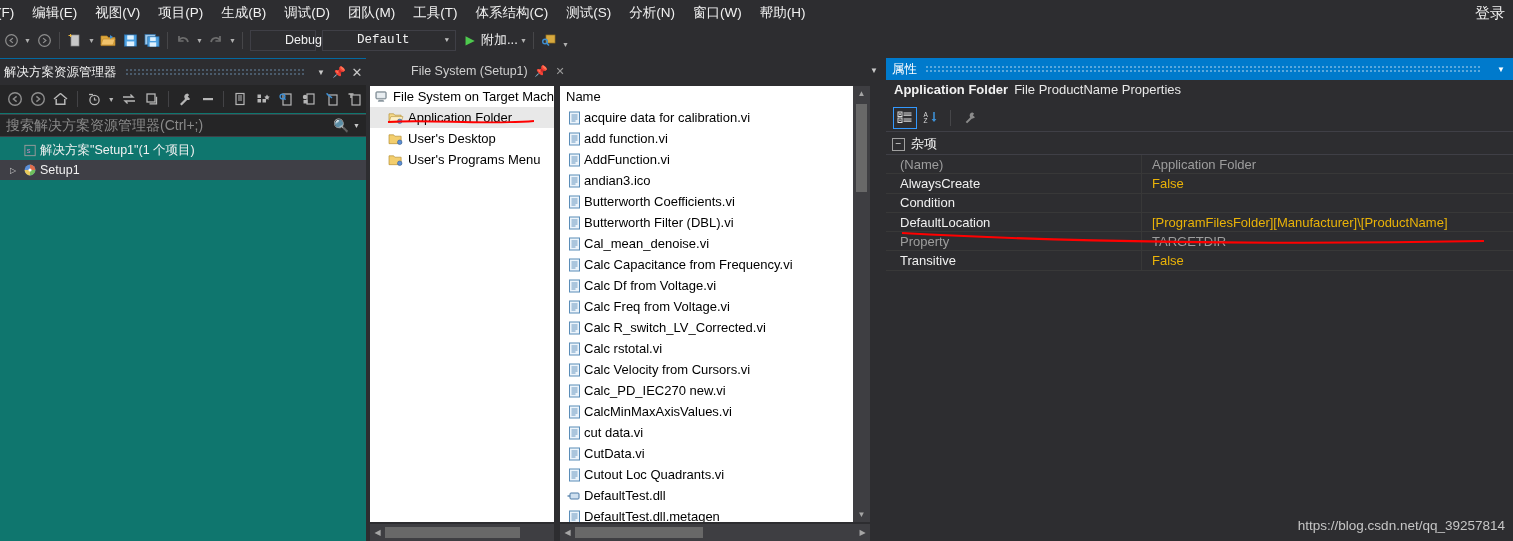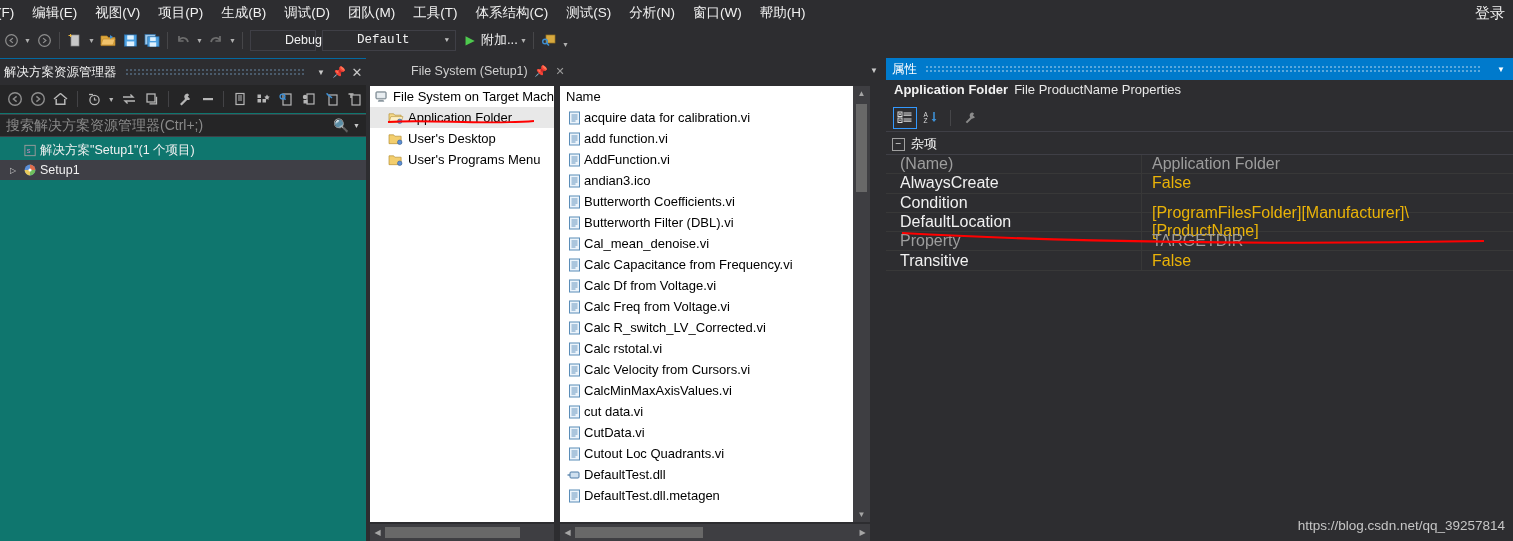--- a/index.html
+++ b/index.html
@@ -198,21 +198,21 @@
     height: 20px; display: flex; align-items: center; padding-left: 6px;
     font-size: 13px; color: #f1f1f1; margin-top: 2px;
   }
   .cat-row .minus {
     width: 13px; height: 13px; border: 1px solid #a0a0a0; display: inline-flex;
     align-items: center; justify-content: center; font-size: 10px; line-height: 1;
     margin-right: 6px; color: #e0e0e0;
   }
   .grid { border-top: 1px solid #3f3f46; }
   .grid-row {
-    height: 19.3px; display: flex; font-size: 16px;
+    height: 19.3px; display: flex; font-size: 13px;
     border-bottom: 1px solid #383838; position: relative;
   }
   .grid-row .k {
     width: 256px; padding-left: 14px; display:flex; align-items:center;
     border-right: 1px solid #383838; color: #f1f1f1;
   }
   .grid-row .v {
     flex: 1; padding-left: 10px; display:flex; align-items:center; color: #eab308;
   }
   .grid-row.dim .k, .grid-row.dim .v { color: #9d9d9d; }
@@ -650,20 +650,29 @@
                 </span>
                 <span>Calc Velocity from Cursors.vi</span>
               </div>
             <div class="file-row">
                 <span class="file-ic">
                   <svg width="13" height="14" viewBox="0 0 13 14">
                     <rect x="1.5" y="1" width="10" height="12" fill="#ecf4fb" stroke="#5b8db8" stroke-width="1"></rect>
                     <path d="M3.5 4h6M3.5 6h6M3.5 8h6M3.5 10h4" stroke="#5b8db8" stroke-width=".9"></path>
                   </svg>
                 </span>
+                <span>Calc_PD_IEC270 new.vi</span>
+              </div>
+            <div class="file-row">
+                <span class="file-ic">
+                  <svg width="13" height="14" viewBox="0 0 13 14">
+                    <rect x="1.5" y="1" width="10" height="12" fill="#ecf4fb" stroke="#5b8db8" stroke-width="1"></rect>
+                    <path d="M3.5 4h6M3.5 6h6M3.5 8h6M3.5 10h4" stroke="#5b8db8" stroke-width=".9"></path>
+                  </svg>
+                </span>
                 <span>CalcMinMaxAxisValues.vi</span>
               </div>
             <div class="file-row">
                 <span class="file-ic">
                   <svg width="13" height="14" viewBox="0 0 13 14">
                     <rect x="1.5" y="1" width="10" height="12" fill="#ecf4fb" stroke="#5b8db8" stroke-width="1"></rect>
                     <path d="M3.5 4h6M3.5 6h6M3.5 8h6M3.5 10h4" stroke="#5b8db8" stroke-width=".9"></path>
                   </svg>
                 </span>
                 <span>cut data.vi</span>

